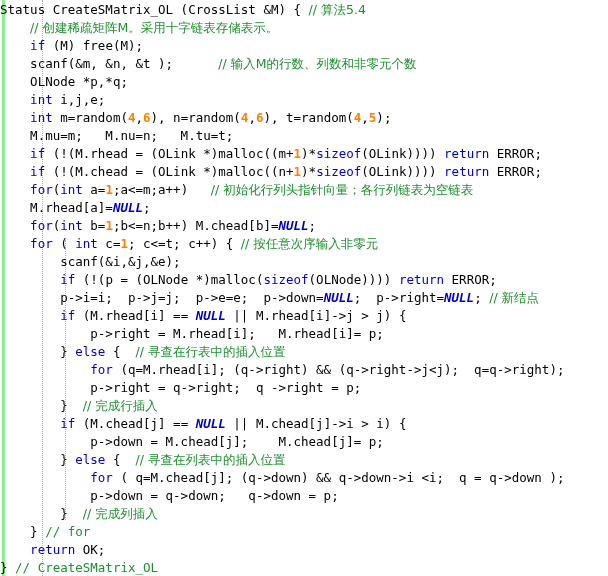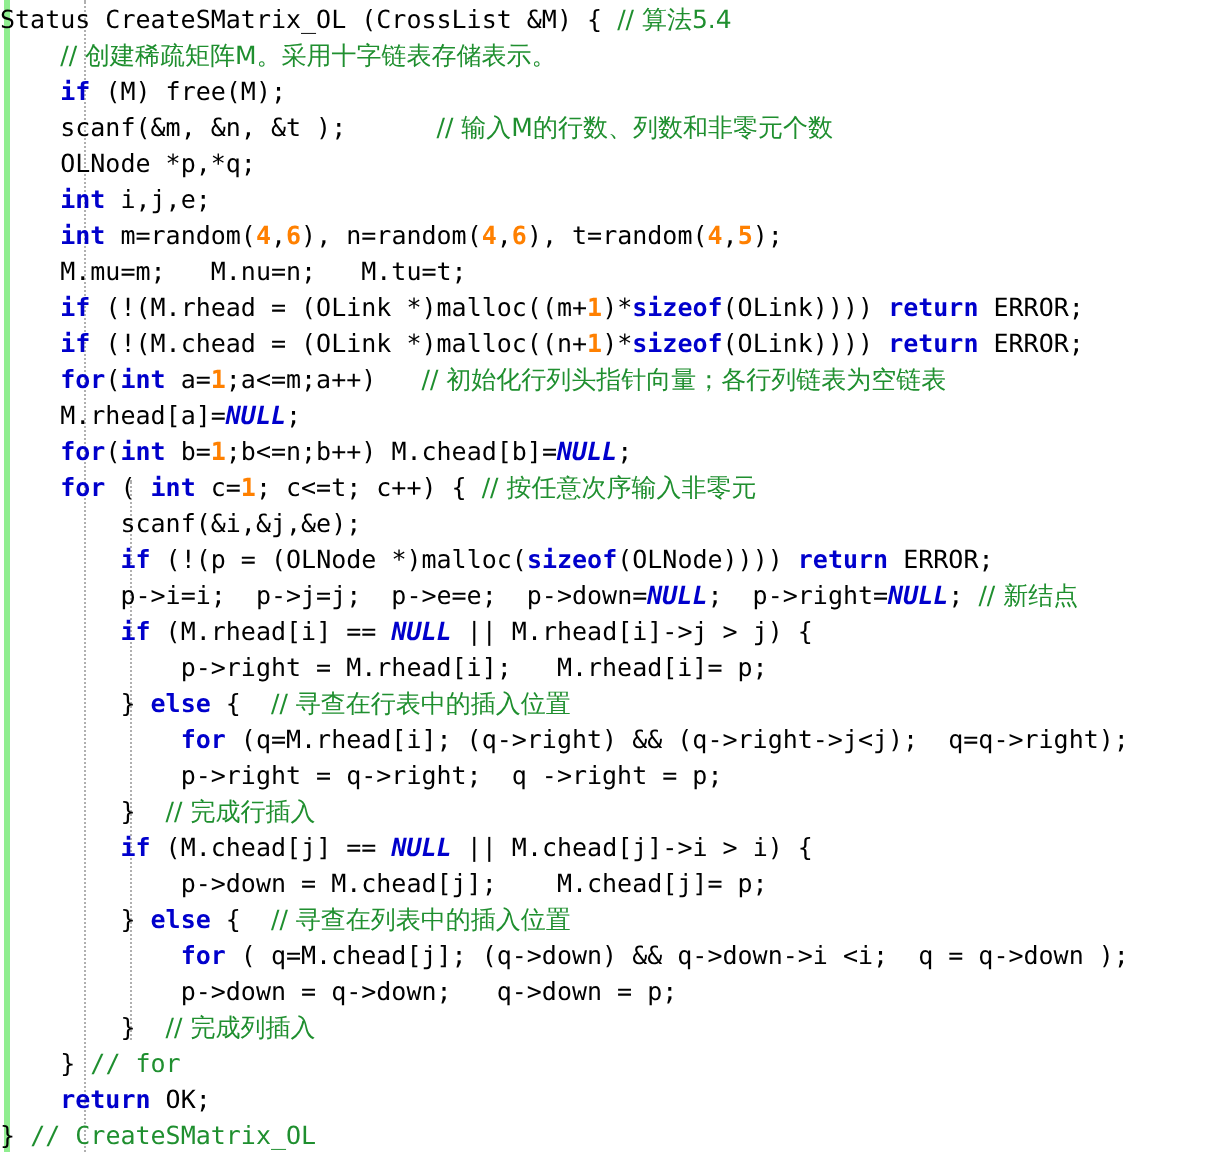--- a/index.html
+++ b/index.html
@@ -46,21 +46,21 @@
     font-size: 12.5px;
     line-height: 18px;
     white-space: pre;
     color: #000000;
     letter-spacing: 0px;
   }
   .line {
     height: 18px;
     white-space: pre;
   }
-  .kw   { color: #0000cc; font-weight: bold; }
+  .kw   { color: #0000cc; font-weight: normal; }
   .cm   { color: #1f8f2f; }
   .num  { color: #ff8000; font-weight: bold; }
   .pl   { color: #000000; }
   .cn   { color: #0000cc; font-weight: bold; font-style: italic; }
   .cjk  { font-family: "DejaVu Sans", "Liberation Sans", sans-serif; font-size: 12.5px; }
 </style>
 </head>
 <body>
 
 <div id="editor" style="background: rgb(255, 255, 255);">

